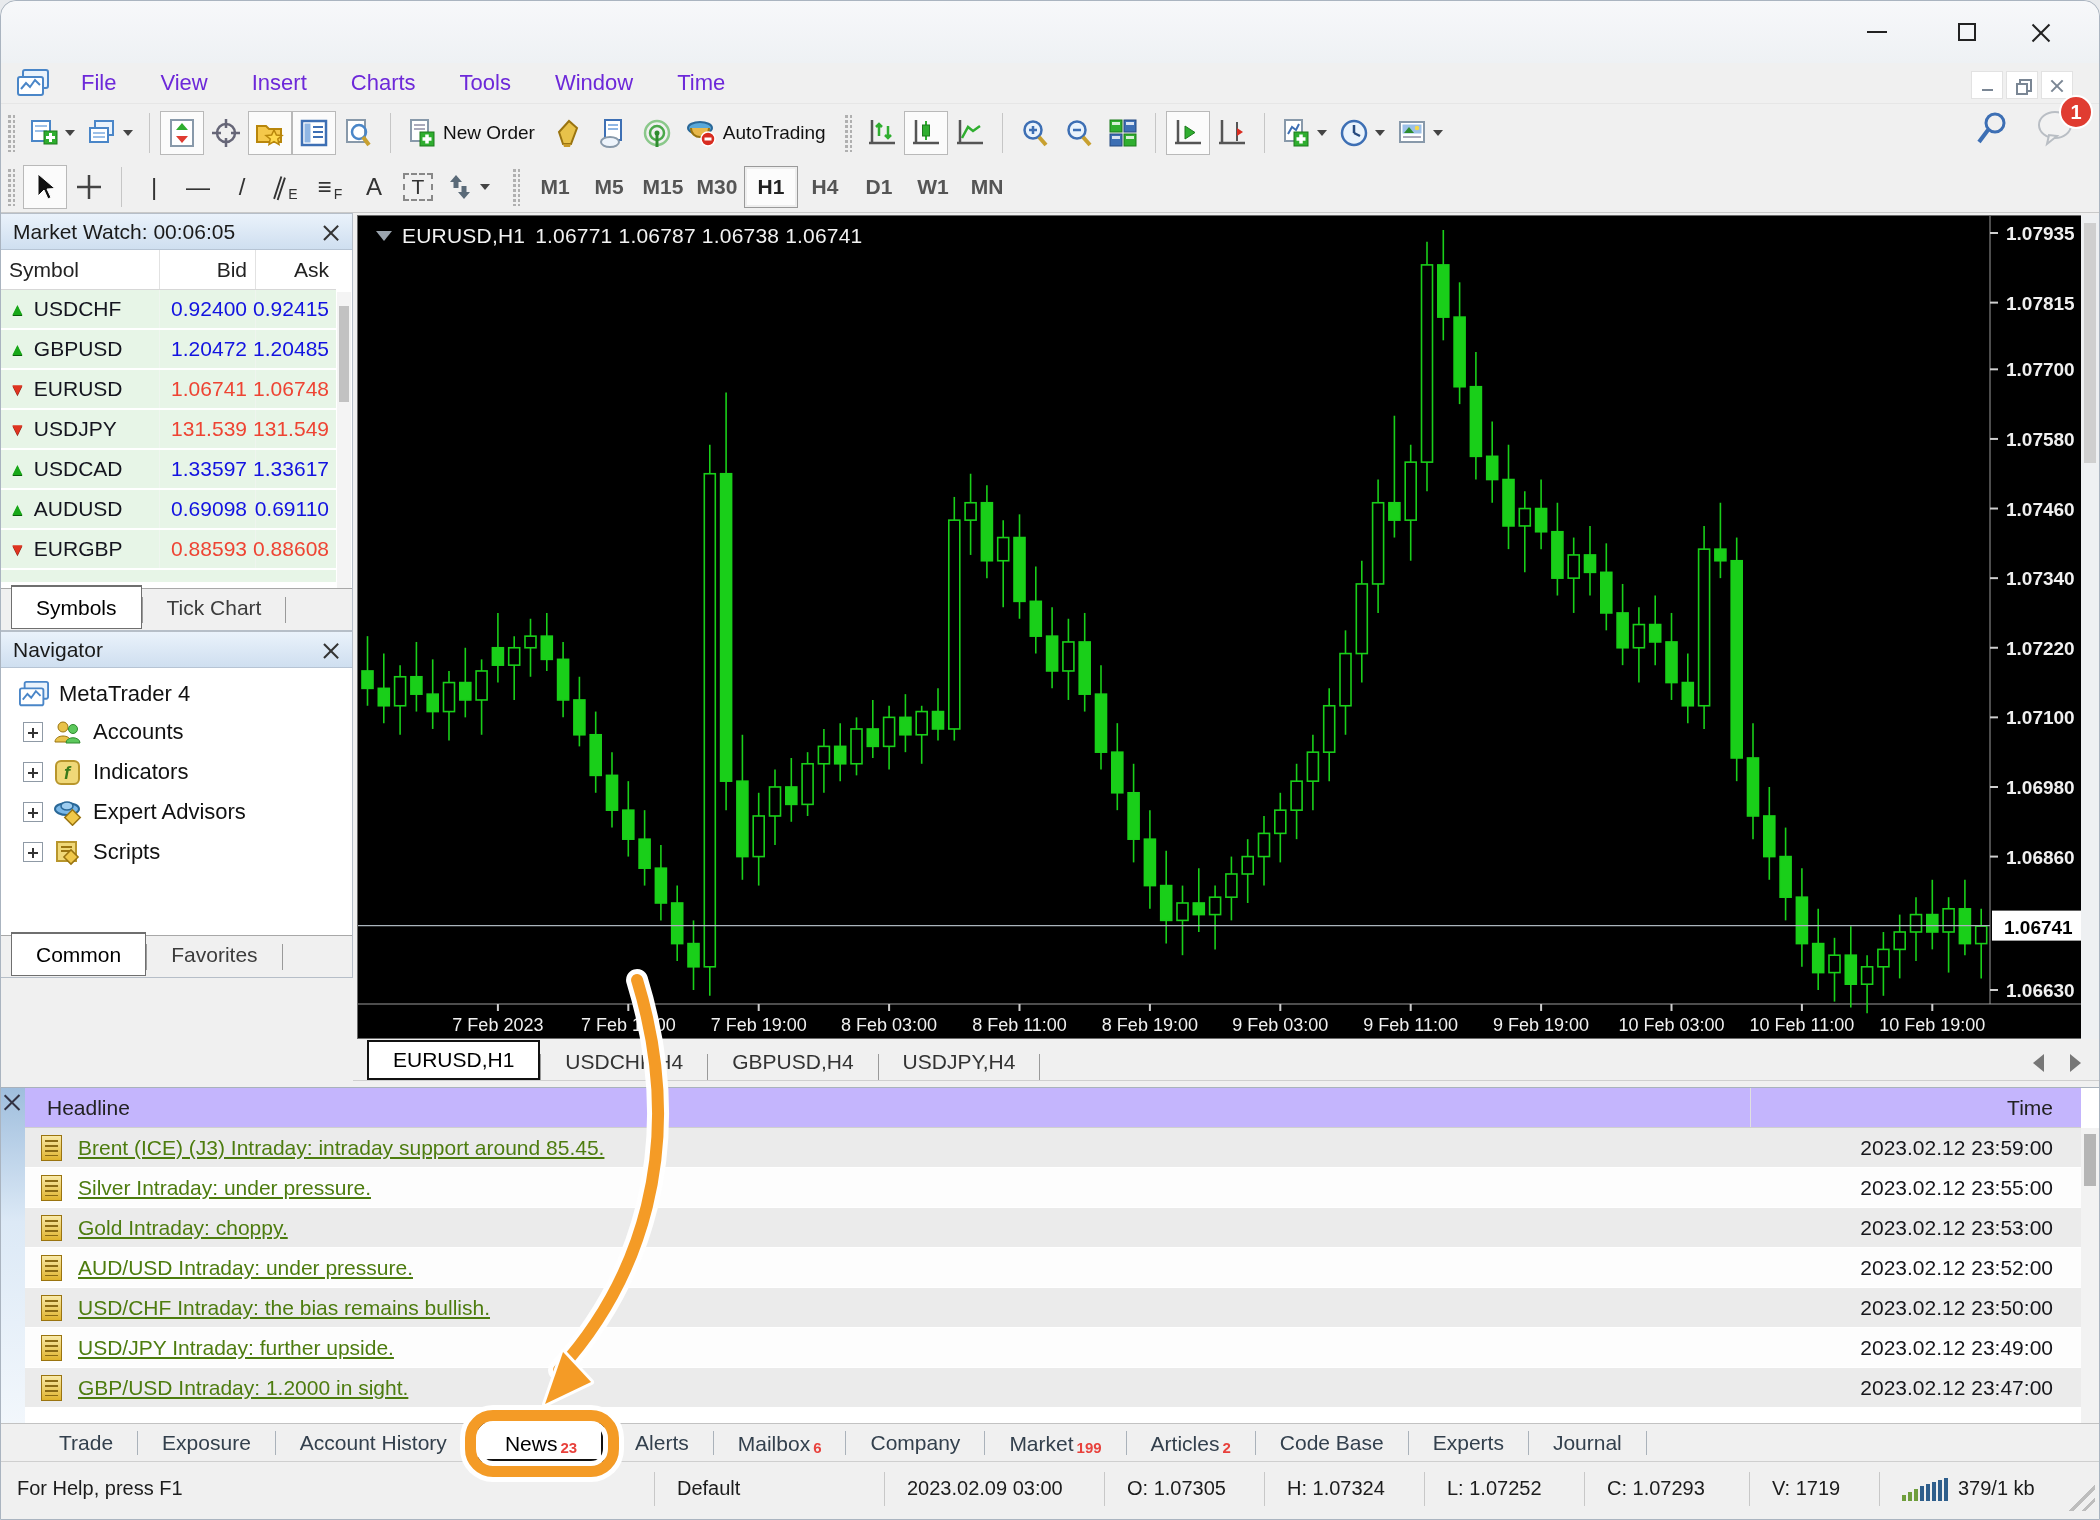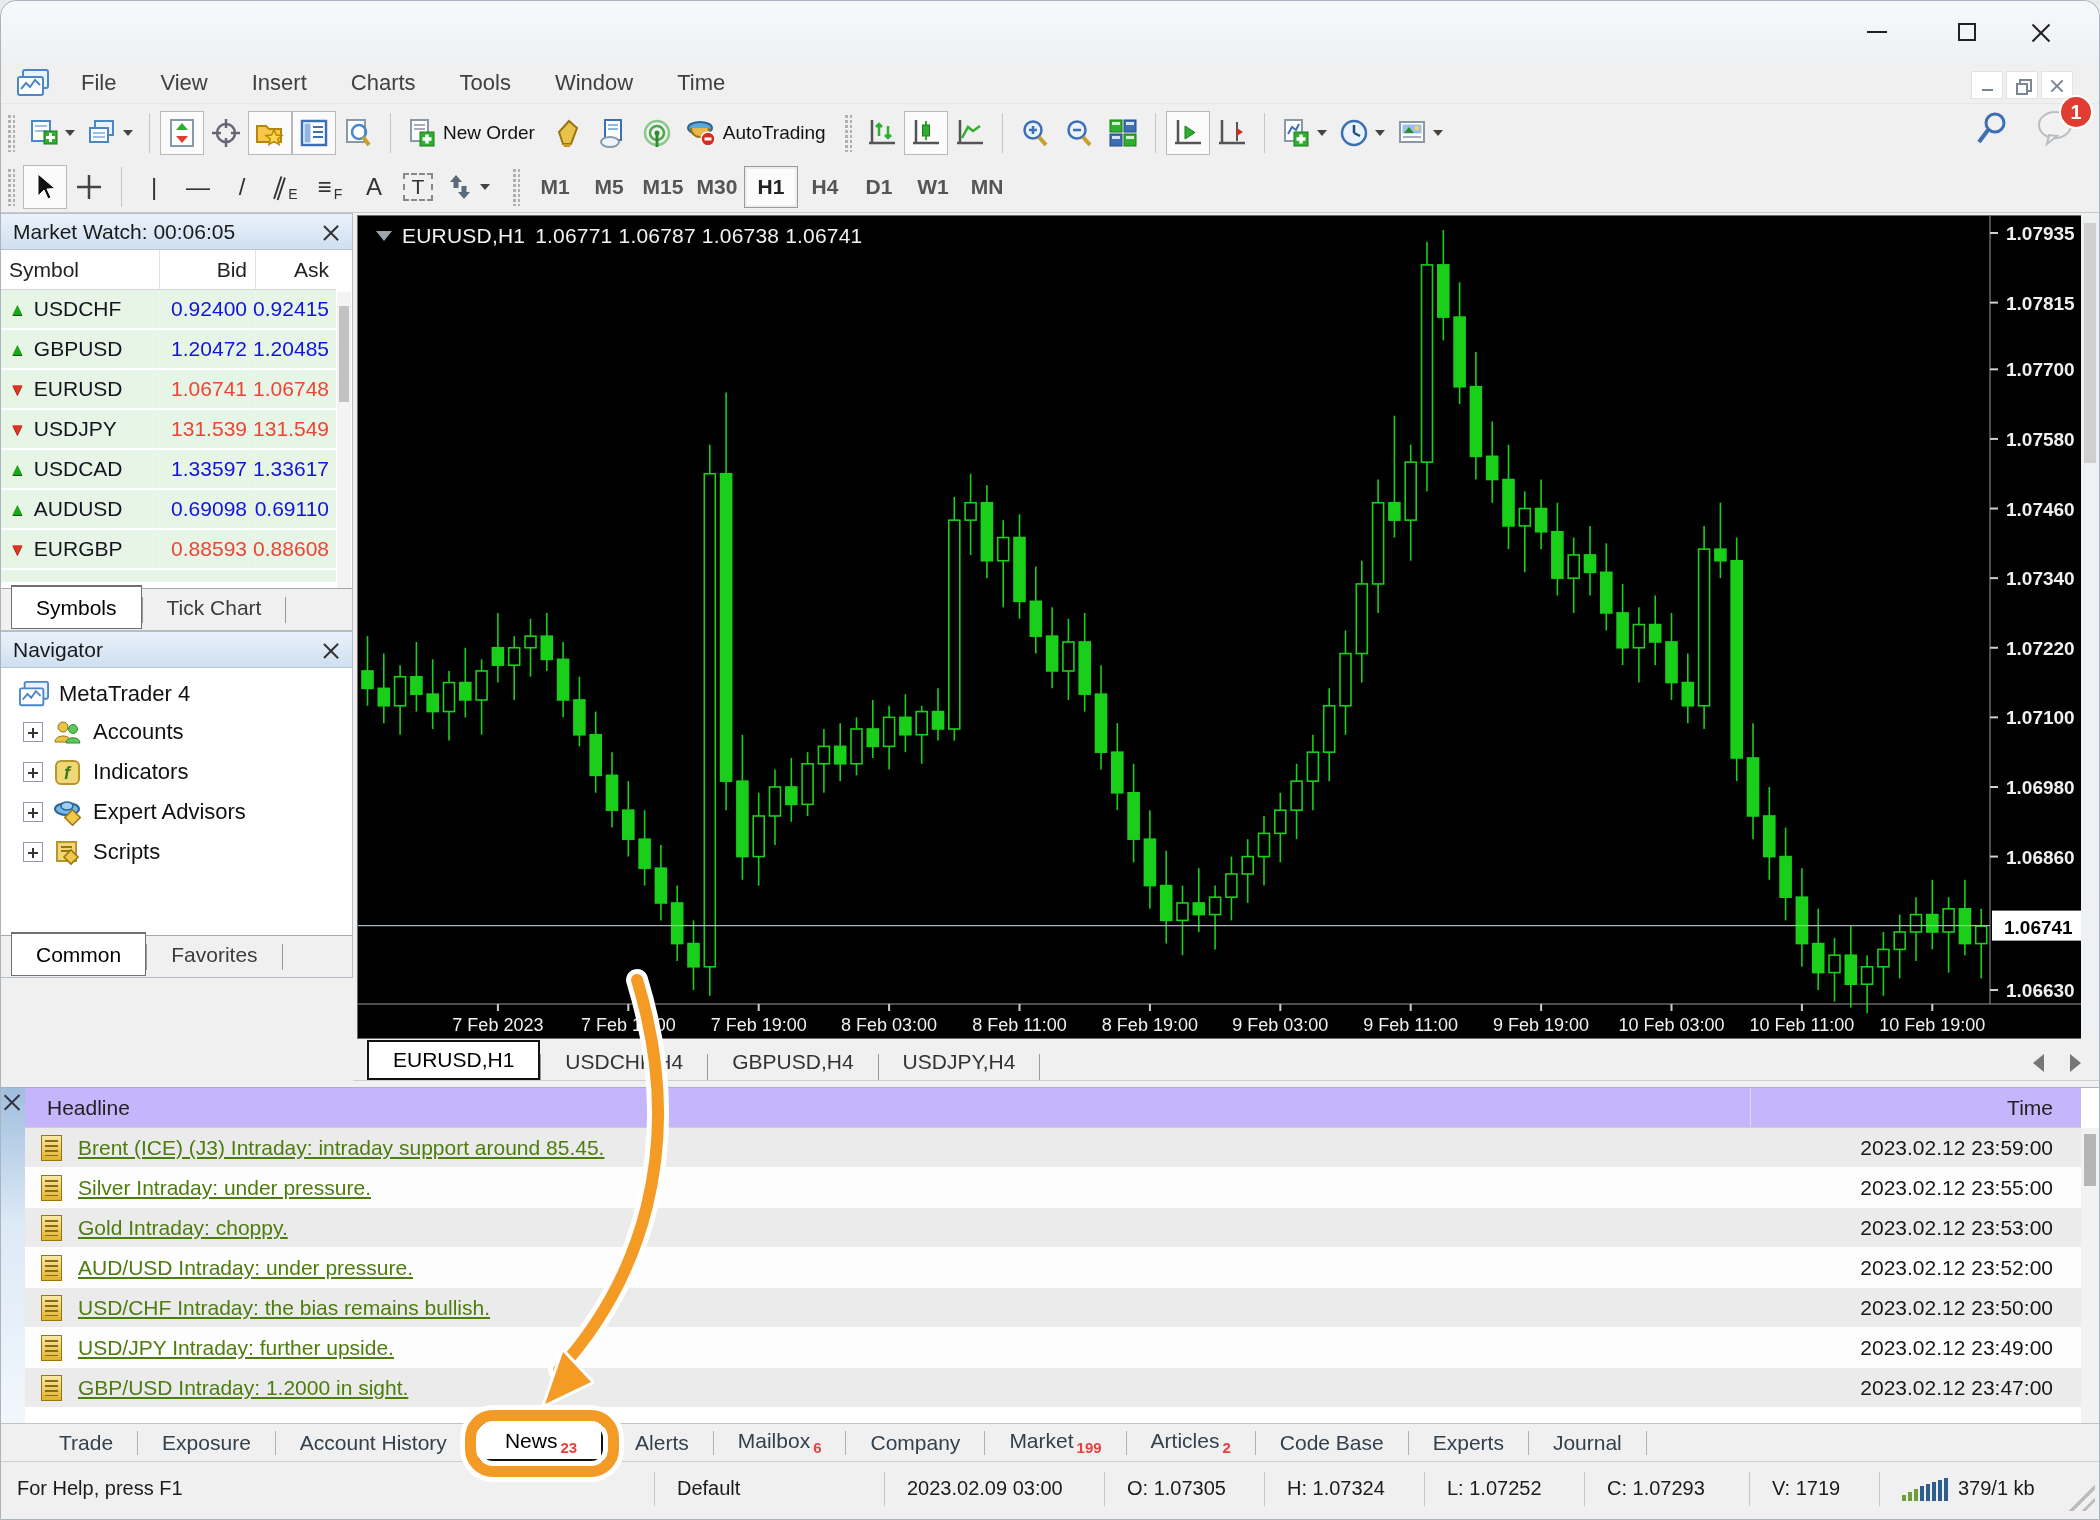--- a/index.html
+++ b/index.html
@@ -12,21 +12,21 @@
   .wb-min{right:190px}.wb-max{right:100px}.wb-close{right:26px}
   .wb-bar{width:20px;height:2px;background:#222;}
   .wb-box{width:18px;height:18px;border:2px solid #222;}
   .wb-x{position:relative;width:20px;height:20px;}
   .wb-x::before,.wb-x::after{content:"";position:absolute;left:9px;top:-1px;width:2px;height:24px;background:#222;}
   .wb-x::before{transform:rotate(45deg);}.wb-x::after{transform:rotate(-45deg);}
   
   .menubar{position:absolute;left:0;top:62px;width:100%;height:40px;background:#f0f0f0;display:flex;align-items:center;}
   .mt4-logo{width:32px;height:28px;margin:0 14px 0 16px;}
   .menubar ul{display:flex;list-style:none;margin:0;padding:0;gap:8px;}
-  .menubar li{padding:4px 18px;font-size:22px;color:#404040;}
+  .menubar li{padding:4px 18px;font-size:22px;color:#6d28d9;}
   .mdi-controls{position:absolute;right:26px;top:8px;display:flex;gap:3px;}
   .mdi-btn{width:32px;height:28px;background:#fff;border:1px solid #e2e2e2;display:flex;align-items:center;justify-content:center;}
   .mdi-bar{width:11px;height:2px;background:#7a8694;margin-top:10px;}
   .mdi-restore{position:relative;width:13px;height:13px;}
   .mdi-restore::before{content:"";position:absolute;left:3px;top:0;width:9px;height:9px;border:2px solid #7a8694;}
   .mdi-restore::after{content:"";position:absolute;left:0;top:4px;width:8px;height:8px;border:2px solid #7a8694;background:#fff;}
   .mdi-x{position:relative;width:14px;height:14px;}
   .mdi-x::before,.mdi-x::after{content:"";position:absolute;left:6px;top:0;width:2px;height:16px;background:#7a8694;}
   .mdi-x::before{transform:rotate(45deg);}.mdi-x::after{transform:rotate(-45deg);}
   
@@ -119,21 +119,21 @@
             background:linear-gradient(#f8e9a8,#e0b32c);position:relative;}
   .news-ico::before{content:"";position:absolute;left:3px;top:4px;right:3px;height:16px;
             background:repeating-linear-gradient(#8a6a14 0 2px,transparent 2px 5px);}
   .news-text{flex:1;font-size:21px;color:#4d7c0f;text-decoration:underline;}
   .news-time{width:320px;text-align:right;padding-right:28px;font-size:21px;color:#15151a;}
   .term-scroll{position:absolute;right:0;top:40px;width:18px;bottom:0;background:#f2f2f2;}
   .term-scroll .thumb{position:absolute;left:3px;top:6px;width:12px;height:52px;background:#b5b5b5;}
   
   .term-tabs{position:absolute;left:0;top:1422px;width:100%;height:38px;background:#f0f0f0;border-top:1px solid #c2c2c2;
              display:flex;align-items:center;padding-left:34px;}
-  .term-tabs .ttab{display:flex;align-items:flex-start;padding:4px 24px;font-size:21px;color:#33404d;position:relative;}
+  .term-tabs .ttab{display:flex;align-items:flex-end;padding:4px 24px;font-size:21px;color:#33404d;position:relative;}
   .ttab .cnt{font-size:15px;color:#e8413c;margin:10px 0 0 3px;font-weight:bold;}
   .ttab.newsbox{background:#fff;border:3px solid #111;margin:9px 6px;padding:3px 24px;z-index:30;color:#000;}
   .tt-div{width:1px;height:24px;background:#aab2ba;}
   
   .statusbar{position:absolute;left:0;top:1460px;width:100%;height:54px;background:#f0f0f0;border-top:1px solid #cfcfcf;
              display:flex;align-items:center;font-size:20px;color:#1c1c1c;}
   .sb-seg{display:flex;align-items:center;height:34px;padding:0 22px;border-left:1px solid #c8c8c8;white-space:nowrap;}
   .sb-first{border-left:none;flex:1;padding-left:16px;}
   .sb-bars{display:flex;align-items:flex-end;gap:2px;margin-right:10px;height:24px;}
   .sb-bars i{display:block;width:4px;}

